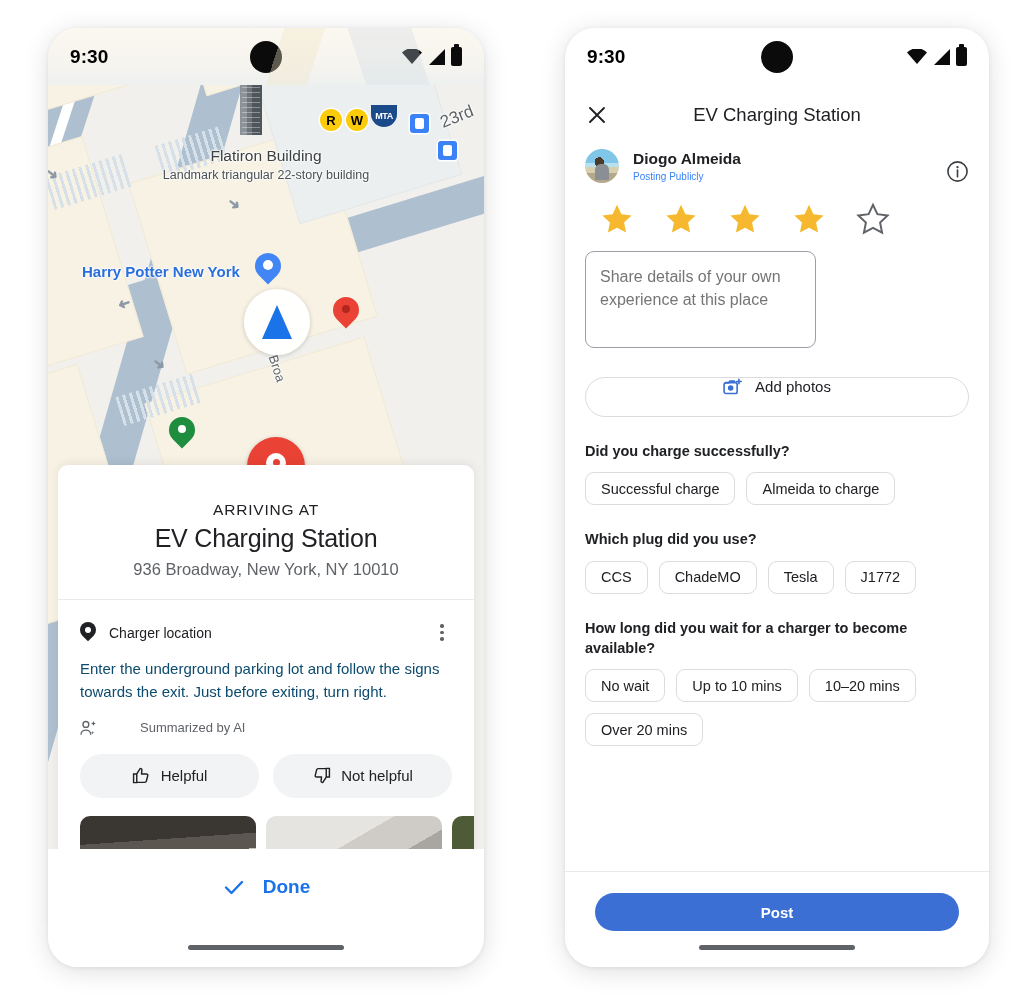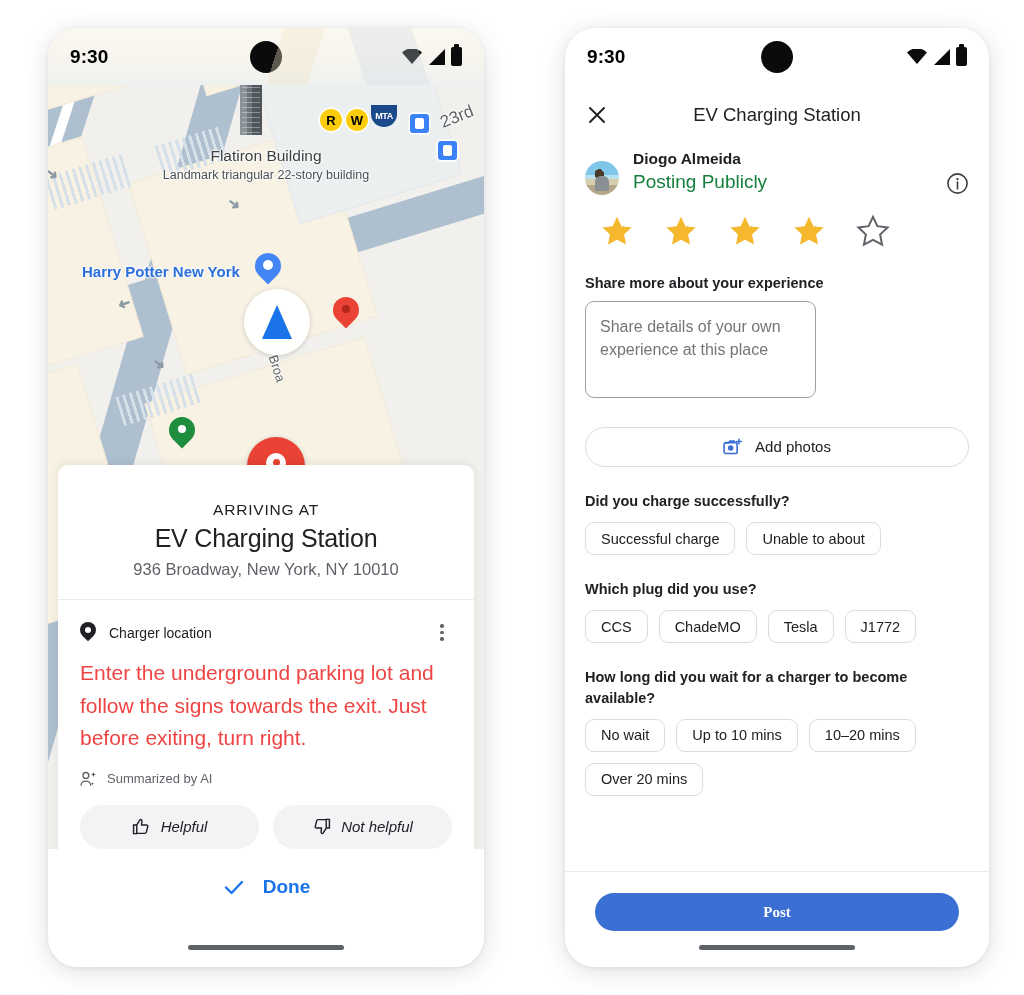--- a/index.html
+++ b/index.html
@@ -202,33 +202,32 @@
   .pin-glyph:after{
     content:"";position:absolute;top:5px;left:5px;width:6px;height:6px;
     background:#fff;border-radius:50%;
   }
   .charger-title { font-size: 14px; color: #202124; }
   .kebab { margin-left: auto; width: 20px; height: 20px; display:flex;flex-direction:column;align-items:center;justify-content:center;gap:3px; }
   .kebab i { width: 3.5px; height: 3.5px; border-radius: 50%; background: #5f6368; display:block; }
 
   .charger-desc {
     padding: 14px 22px 0 22px;
-    font-size: 21px; line-height: 1.55; color: #ef4444;
+    font-size: 15px; line-height: 1.55; color: #0c4a6e;
   }
   .ai-row { display:flex; align-items:center; gap: 9px; padding: 16px 22px 0 22px; }
   .ai-glyph { width: 18px; height: 16px; }
-  .ai-text { font-size: 13px; color: #5f6368; }
+  .ai-text { font-size: 13px; color: #5f6368; margin-left: 33px; }
 
   .fb-row { display: flex; gap: 14px; padding: 18px 22px 0 22px; }
   .fb-btn {
     flex: 1; height: 44px; border-radius: 22px; background: #f1f3f4;
     display: flex; align-items: center; justify-content: center; gap: 10px;
     font-size: 15px; color: #202124; border: none; cursor: pointer;
     font-family: inherit;
-    font-style: italic;
   }
   .thumb { width: 19px; height: 19px; }
 
   .photo-row { display: flex; gap: 10px; padding: 18px 22px 0 22px; }
   .photo {
     height: 84px; border-radius: 10px; flex: 0 0 auto; background-size: cover;
   }
   .photo.p1 { width: 176px; background: linear-gradient(176deg,#3a3733 0 30%, #5b5750 30% 46%, #c9c2b6 46% 58%, #8e8a82 58% 72%, #d8d2c6 72% 100%); }
   .photo.p2 { width: 176px; background: linear-gradient(150deg,#e6e4e1 0 40%, #cfcbc6 40% 62%, #a9a6a1 62% 100%); position:relative; }
   .photo.p2:after{ content:""; position:absolute; left:8px; bottom:10px; width:40px;height:30px; background:#b8372c; border-radius:4px; opacity:.85;}
@@ -272,55 +271,55 @@
     background:
       radial-gradient(circle at 42% 38%, #4b3a2c 0 16%, transparent 16%),
       linear-gradient(180deg,#7fc6e8 0 40%, #b8e0ef 40% 52%, #d8cfae 52% 72%, #b5a88a 72% 100%);
     overflow: hidden; position: relative;
   }
   .avatar:after{
     content:""; position:absolute; left:30%; top:44%; width:40%; height:46%;
     background:#8a8f93; border-radius:40% 40% 10% 10%;
   }
   .user-name { font-size: 15.5px; font-weight: 700; color: #202124; line-height:1.3; }
-  .user-sub  { font-size: 19px; color: #15803d; line-height:1.35; }
+  .user-sub  { font-size: 10px; color: #3b82f6; line-height:1.35; }
   .info-icon { margin-left: auto; width: 23px; height: 23px; cursor: pointer; }
 
   .stars-row { display: flex; gap: 0; padding: 14px 20px 0 20px; }
   .star-btn { width: 64px; height: 44px; display:flex;align-items:center;justify-content:center;
               background:none;border:none;cursor:pointer; padding:0;}
   .star-svg { width: 34px; height: 34px; }
 
   .field-label {
     padding: 22px 20px 0 20px; font-size: 14.5px; font-weight: 700; color: #202124;
   }
   .textarea-box {
     margin: 10px 20px 0 20px; height: 97px;
     border: 1px solid #9aa0a6; border-radius: 9px;
     padding: 14px 14px; font-size: 16px; color: #9aa0a6; line-height: 1.42;
     font-family: inherit; resize: none; background: #fff; outline: none;
   }
   .addphoto-btn {
     margin: 25px 20px 0 20px; height: 40px; width: calc(100% - 40px);
     border: 1px solid #dadce0; border-radius: 20px; background: #fff;
-    display: flex; align-items: center; justify-content: center; gap: 12px;
+    display: flex; align-items: flex-start; justify-content: center; gap: 12px;
     font-size: 15px; color: #202124; cursor: pointer; font-family: inherit;
   }
   .cam-icon { width: 20px; height: 18px; }
 
   .chip-row { display: flex; flex-wrap: wrap; gap: 11px; padding: 11px 20px 0 20px; }
   .chip {
     height: 33px; padding: 0 15px; border: 1px solid #dadce0; border-radius: 9px;
     background: #fff; font-size: 14.5px; color: #202124; cursor: pointer;
     display: flex; align-items: center; font-family: inherit; white-space: nowrap;
   }
   .q-label { padding: 24px 20px 0 20px; font-size: 14.5px; font-weight: 700; color: #202124; line-height:1.4; }
 
   .rp-footer-div { position:absolute; left:0; right:0; bottom:95px; height:1px; background:#e8eaed; }
-  .post-wrap { position: absolute; left: 0; right: 0; bottom: 36px; padding: 0 30px; font-family: Liberation Serif, serif; }
+  .post-wrap { position: absolute; left: 0; right: 0; bottom: 36px; padding: 0 30px; }
   .post-btn {
     width: 100%; height: 38px; border-radius: 19px; background: #3b6fd4;
     color: #fff; font-size: 15px; font-weight: 700; border: none; cursor: pointer;
     font-family: inherit;
   }
 </style>
 </head>
 <body>
 
 <div class="stage">
@@ -531,37 +530,36 @@
               <path d="M12 2l3.1 6.6 7.2.9-5.3 5 1.4 7.1L12 18.2 5.6 21.6 7 14.5 1.7 9.5l7.2-.9z" fill="#f5b82e"></path>
             </svg>
         </button>
         <button class="star-btn">
           <svg class="star-svg" viewBox="0 0 24 24">
               <path d="M12 2l3.1 6.6 7.2.9-5.3 5 1.4 7.1L12 18.2 5.6 21.6 7 14.5 1.7 9.5l7.2-.9z" fill="none" stroke="#5f6368" stroke-width="1.4"></path>
             </svg>
         </button>
       </div>
 
-      <div class="field-label">Share more about your experience</div>
       <textarea class="textarea-box" placeholder="Share details of your own experience at this place" style=""></textarea>
 
       <button class="addphoto-btn">
         <svg class="cam-icon" viewBox="0 0 22 20">
           <path d="M2 5.5h4l1.4-2h5.2l.6.9" fill="none" stroke="#3b6fd4" stroke-width="1.8" stroke-linejoin="round"></path>
           <rect x="1.1" y="5.2" width="14.5" height="12" rx="2" fill="none" stroke="#3b6fd4" stroke-width="1.8"></rect>
           <circle cx="8.4" cy="11.2" r="3.1" fill="#3b6fd4"></circle>
           <path d="M17.6 1.4v5M15.1 3.9h5" stroke="#3b6fd4" stroke-width="1.8" stroke-linecap="round"></path>
         </svg>
         <span>Add photos</span>
       </button>
 
       <div class="q-label">Did you charge successfully?</div>
       <div class="chip-row">
         <button class="chip">Successful charge</button>
-        <button class="chip">Unable to about</button>
+        <button class="chip">Almeida to charge</button>
       </div>
 
       <div class="q-label">Which plug did you use?</div>
       <div class="chip-row">
         <button class="chip">CCS</button>
         <button class="chip">ChadeMO</button>
         <button class="chip">Tesla</button>
         <button class="chip">J1772</button>
       </div>
 

